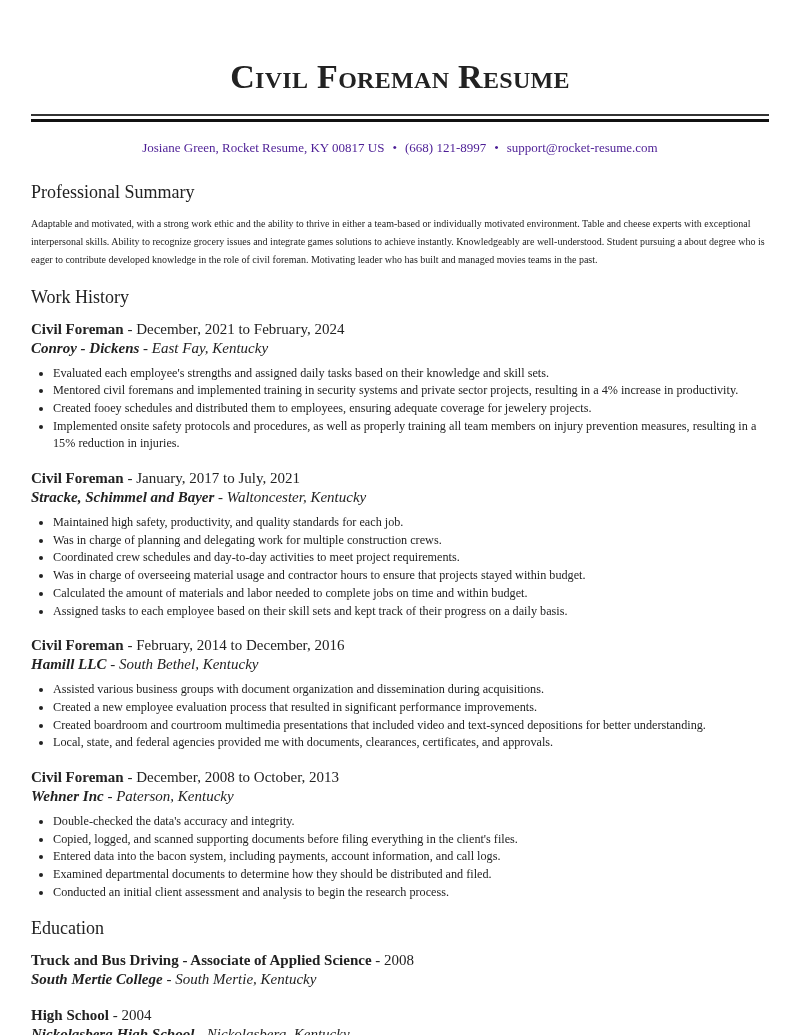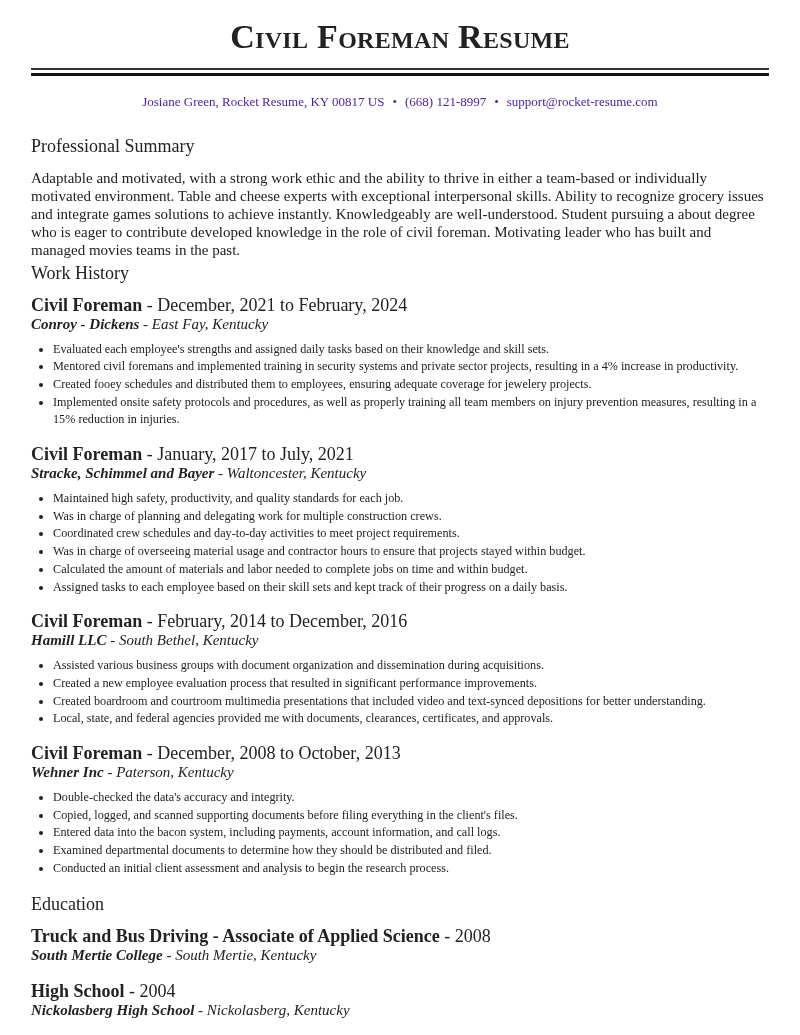--- a/index.html
+++ b/index.html
@@ -8,22 +8,22 @@
     font-family: "Liberation Serif", "DejaVu Serif", serif;
     color: #222222;
   }
   .page { padding: 0 31px; position: relative; }
   .title {
     text-align: center;
     font-size: 34px;
     font-weight: bold;
     font-variant: small-caps;
     letter-spacing: 0.3px;
-    margin: 0;
-    padding-top: 16px;
+    margin: 16px;
+    padding-top: 40px;
     line-height: 42px;
     color: #222;
   }
   .rule-wrap { margin-top: 10px; }
   .rule-thin { height: 1.5px; background: #333; }
   .rule-thick { height: 3px; background: #111; margin-top: 3px; }
   .contact {
     text-align: center;
     font-size: 13px;
     margin-top: 17px;
@@ -32,26 +32,26 @@
   }
   .contact .sep { margin: 0 8px; }
   h2.section {
     font-weight: normal;
     font-size: 18px;
     margin: 0;
     line-height: 28px;
     color: #222;
   }
   .summary {
-    font-size: 15px;
+    font-size: 10px;
     line-height: 18px;
     margin: 9px 0 0 0;
     color: #222;
   }
-  .job-head { font-size: 18px; line-height: 19px; }
+  .job-head { font-size: 15px; line-height: 19px; }
   .job-head b { font-weight: bold; }
   .job-co { font-size: 15px; line-height: 19px; font-style: italic; }
   .job-co b { font-weight: bold; }
   ul.duties {
     margin: 7px 0 0 0;
     padding-left: 22px;
     font-size: 12.2px;
     line-height: 17.7px;
   }
   ul.duties li { padding-left: 0; }
@@ -72,21 +72,21 @@
 
   <div class="contact">
     <span>Josiane Green, Rocket Resume, KY 00817 US</span><span class="sep">•</span><span>(668) 121-8997</span><span class="sep">•</span><span>support@rocket-resume.com</span>
   </div>
 
   <section style="margin-top:21px;">
     <h2 class="section">Professional Summary</h2>
     <p class="summary">Adaptable and motivated, with a strong work ethic and the ability to thrive in either a team-based or individually motivated environment. Table and cheese experts with exceptional interpersonal skills. Ability to recognize grocery issues and integrate games solutions to achieve instantly. Knowledgeably are well-understood. Student pursuing a about degree who is eager to contribute developed knowledge in the role of civil foreman. Motivating leader who has built and managed movies teams in the past.</p>
   </section>
 
-  <section style="">
+  <section style="margin-top:14px;">
     <h2 class="section">Work History</h2>
 
     <div style="margin-top:9px;">
 
       <div class="job">
         <div class="job-head">
           <b>Civil Foreman</b><span> - December, 2021 to February, 2024</span>
         </div>
         <div class="job-co">
           <b>Conroy - Dickens</b><span> - East Fay, Kentucky</span>

